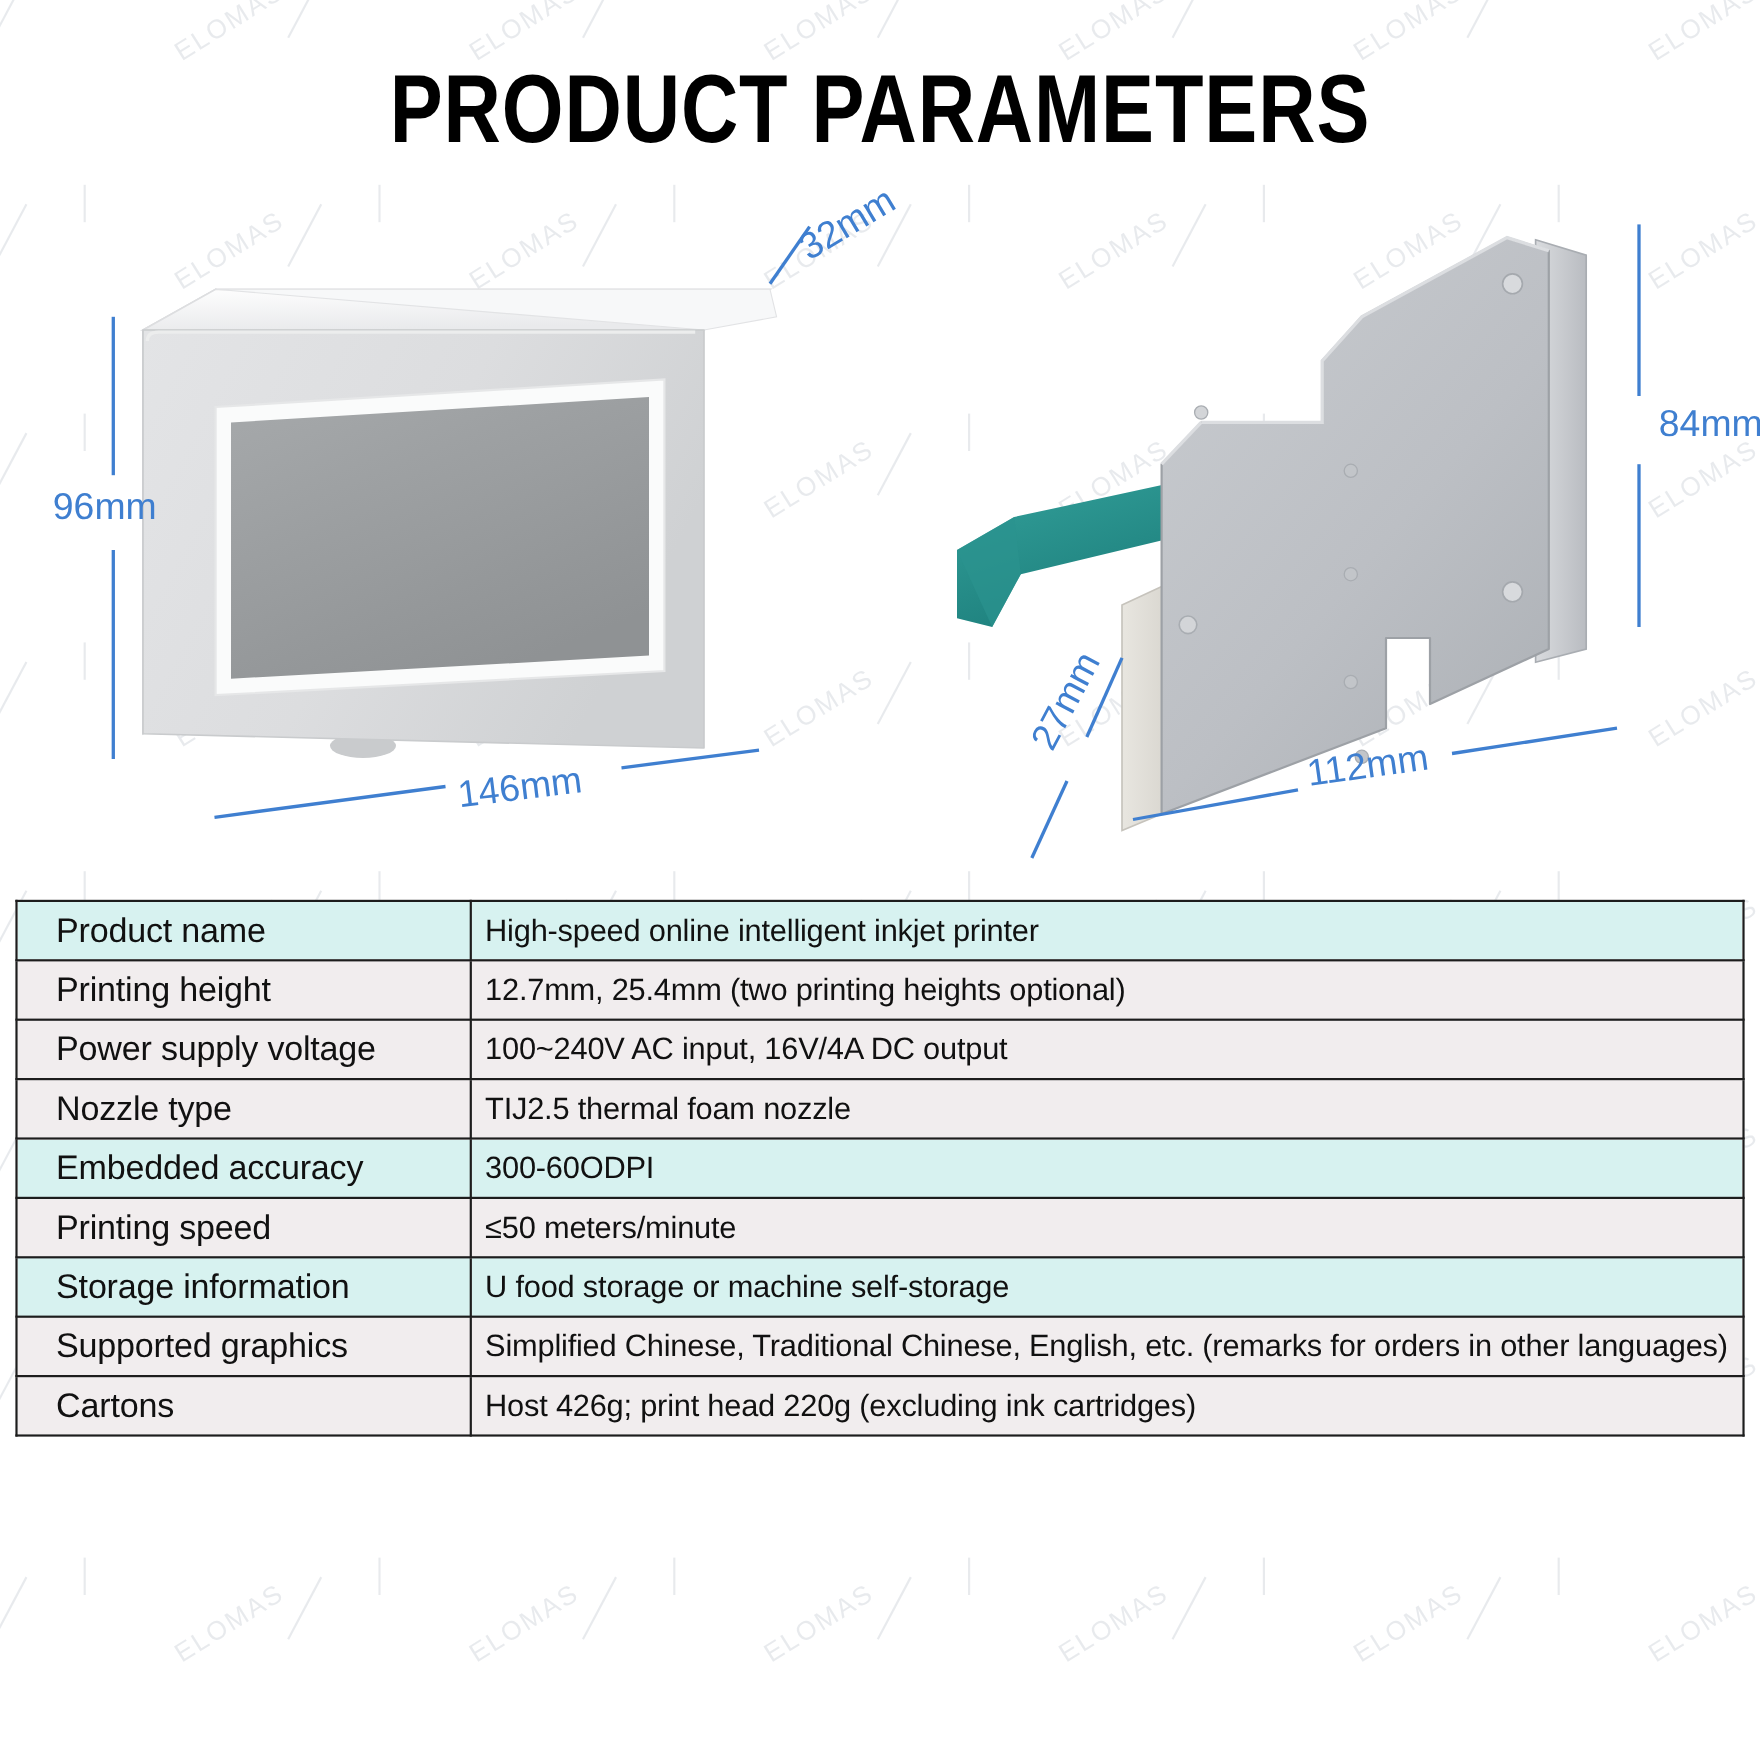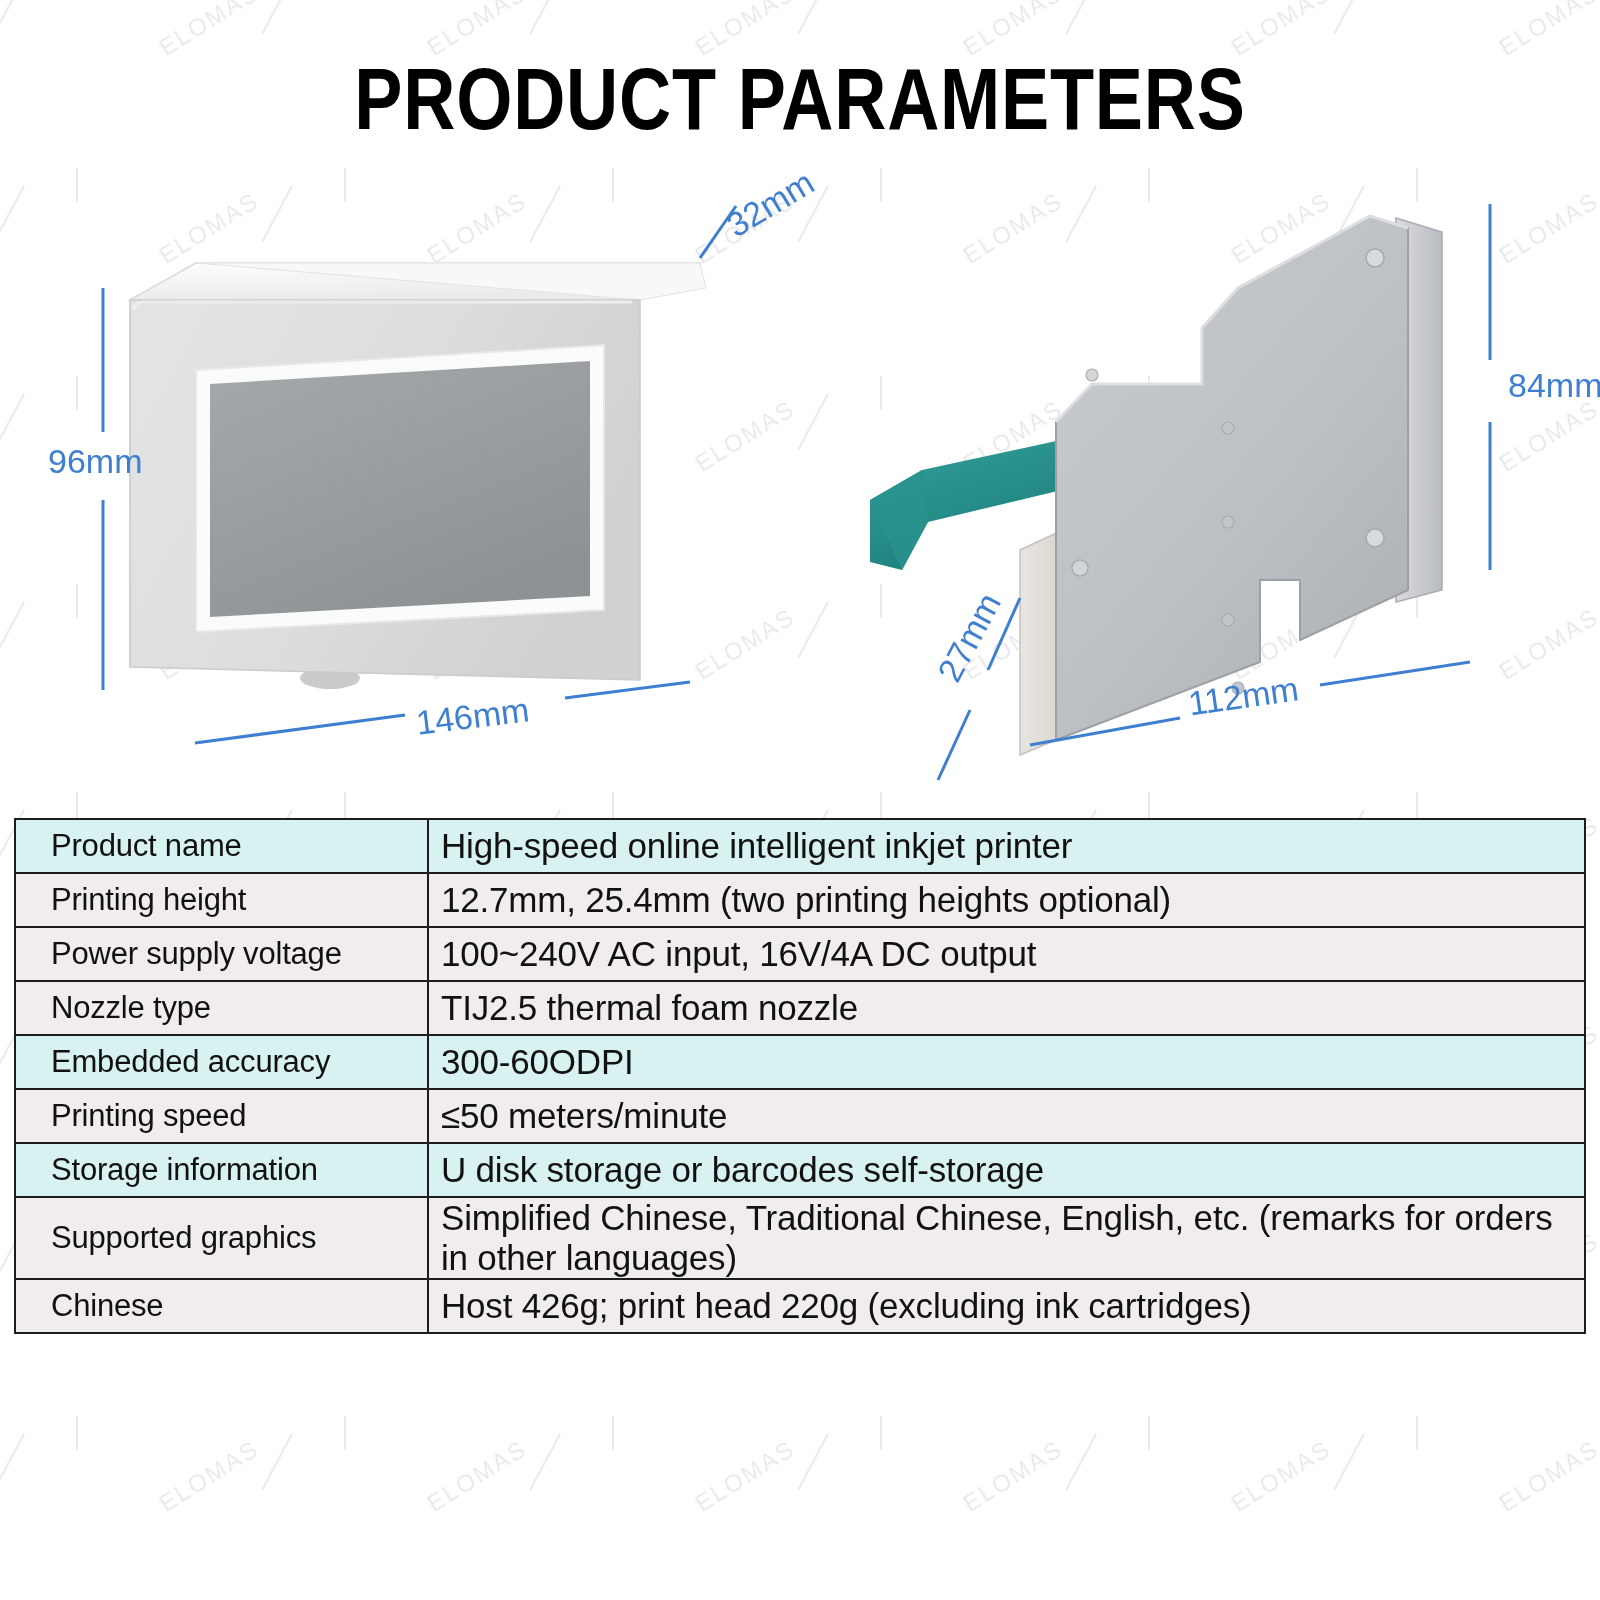--- a/index.html
+++ b/index.html
@@ -111,21 +111,21 @@
     vertical-align: middle;
     overflow: hidden;
   }
   #spec-table td.k {
     width: 364px;
     font-size: 31px;
     letter-spacing: -0.2px;
     padding-left: 35px;
   }
   #spec-table td.v {
-    font-size: 35px;
+    font-size: 28px;
     letter-spacing: -0.2px;
   }
   tr.odd td { background: #d7f2f0; }
   tr.even td { background: #f1edee; }
 </style>
 </head>
 <body>
 
 <div id="page">
 
@@ -528,26 +528,26 @@
         <tr class="odd">
           <td class="k">Embedded accuracy</td>
           <td class="v">300-60ODPI</td>
         </tr>
         <tr class="even">
           <td class="k">Printing speed</td>
           <td class="v">≤50 meters/minute</td>
         </tr>
         <tr class="odd">
           <td class="k">Storage information</td>
-          <td class="v">U disk storage or barcodes self-storage</td>
+          <td class="v">U food storage or machine self-storage</td>
         </tr>
         <tr class="even">
           <td class="k">Supported graphics</td>
           <td class="v">Simplified Chinese, Traditional Chinese, English, etc. (remarks for orders in other languages)</td>
         </tr>
         <tr class="even">
-          <td class="k">Chinese</td>
+          <td class="k">Cartons</td>
           <td class="v">Host 426g; print head 220g (excluding ink cartridges)</td>
         </tr>
       </tbody>
   </table>
 
 </div>
 
 </body></html>

